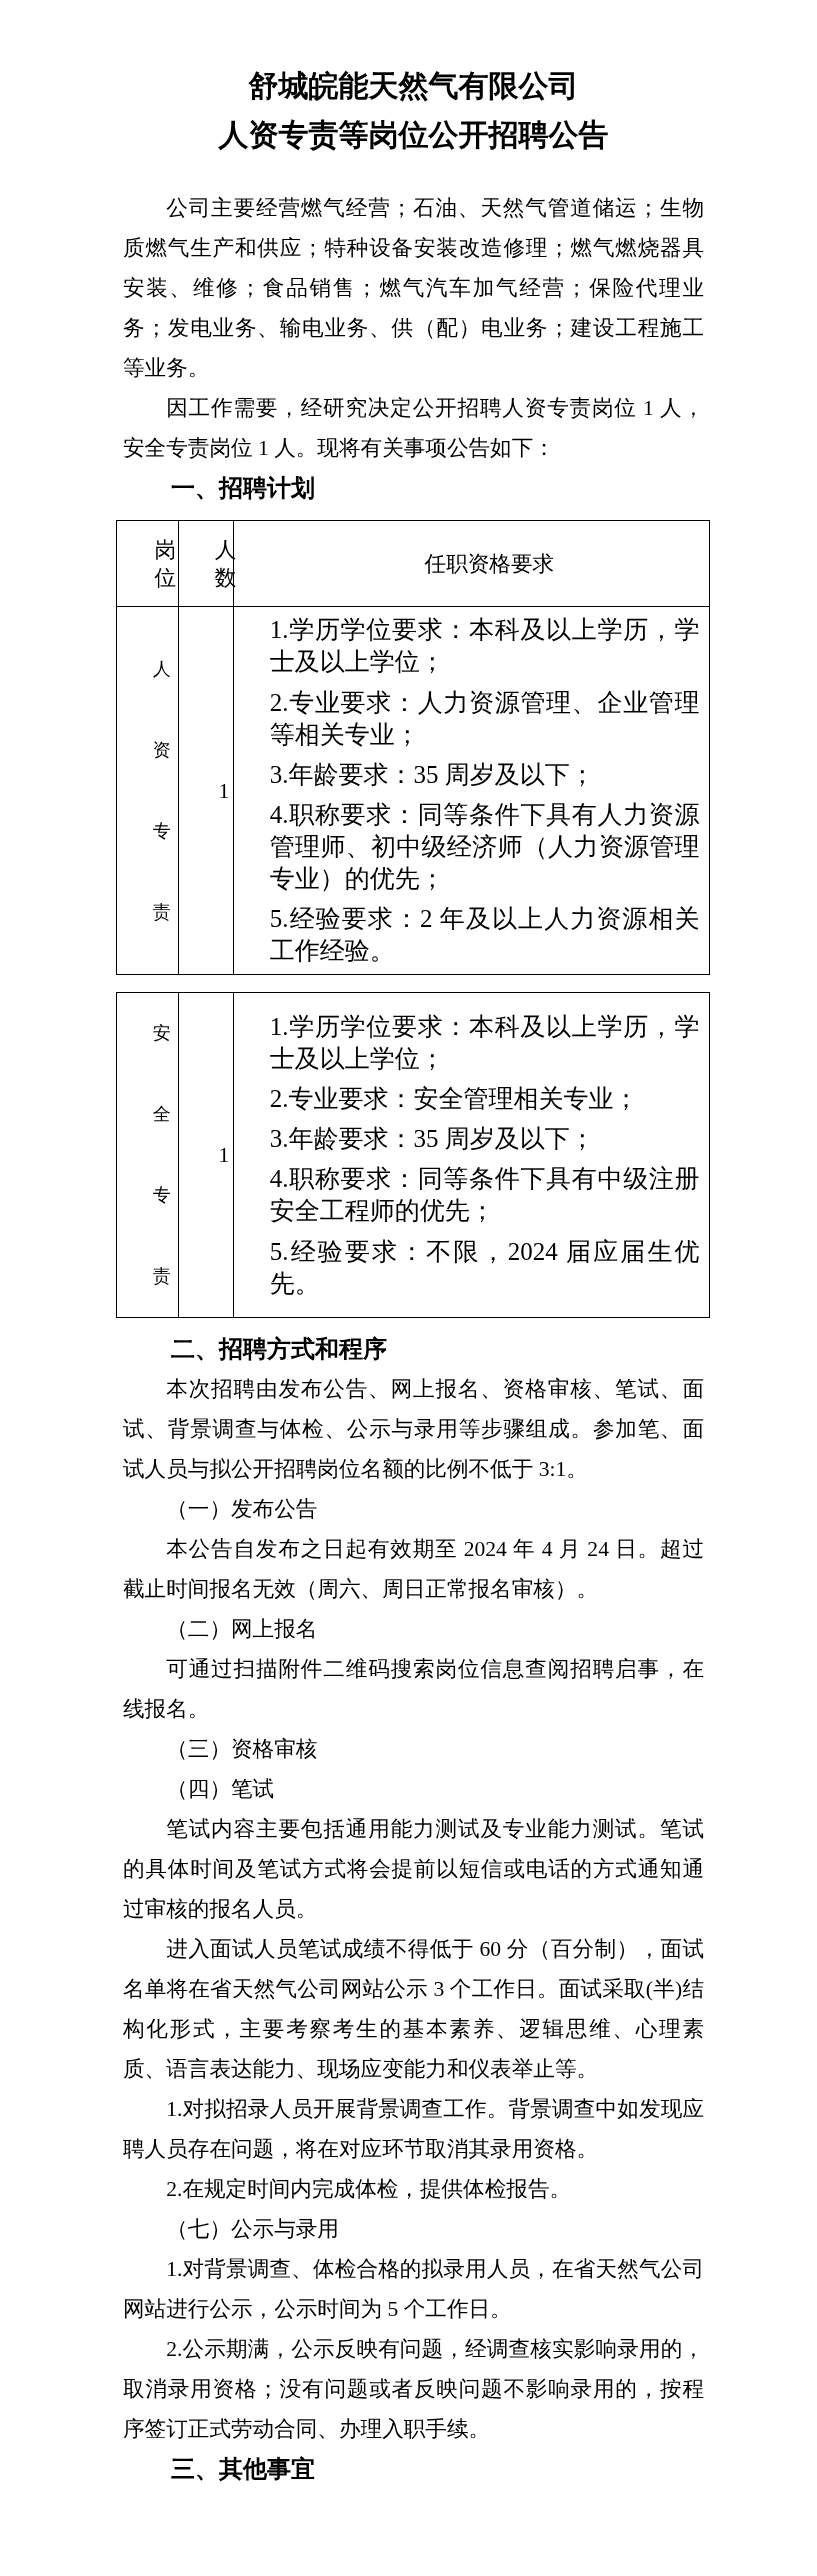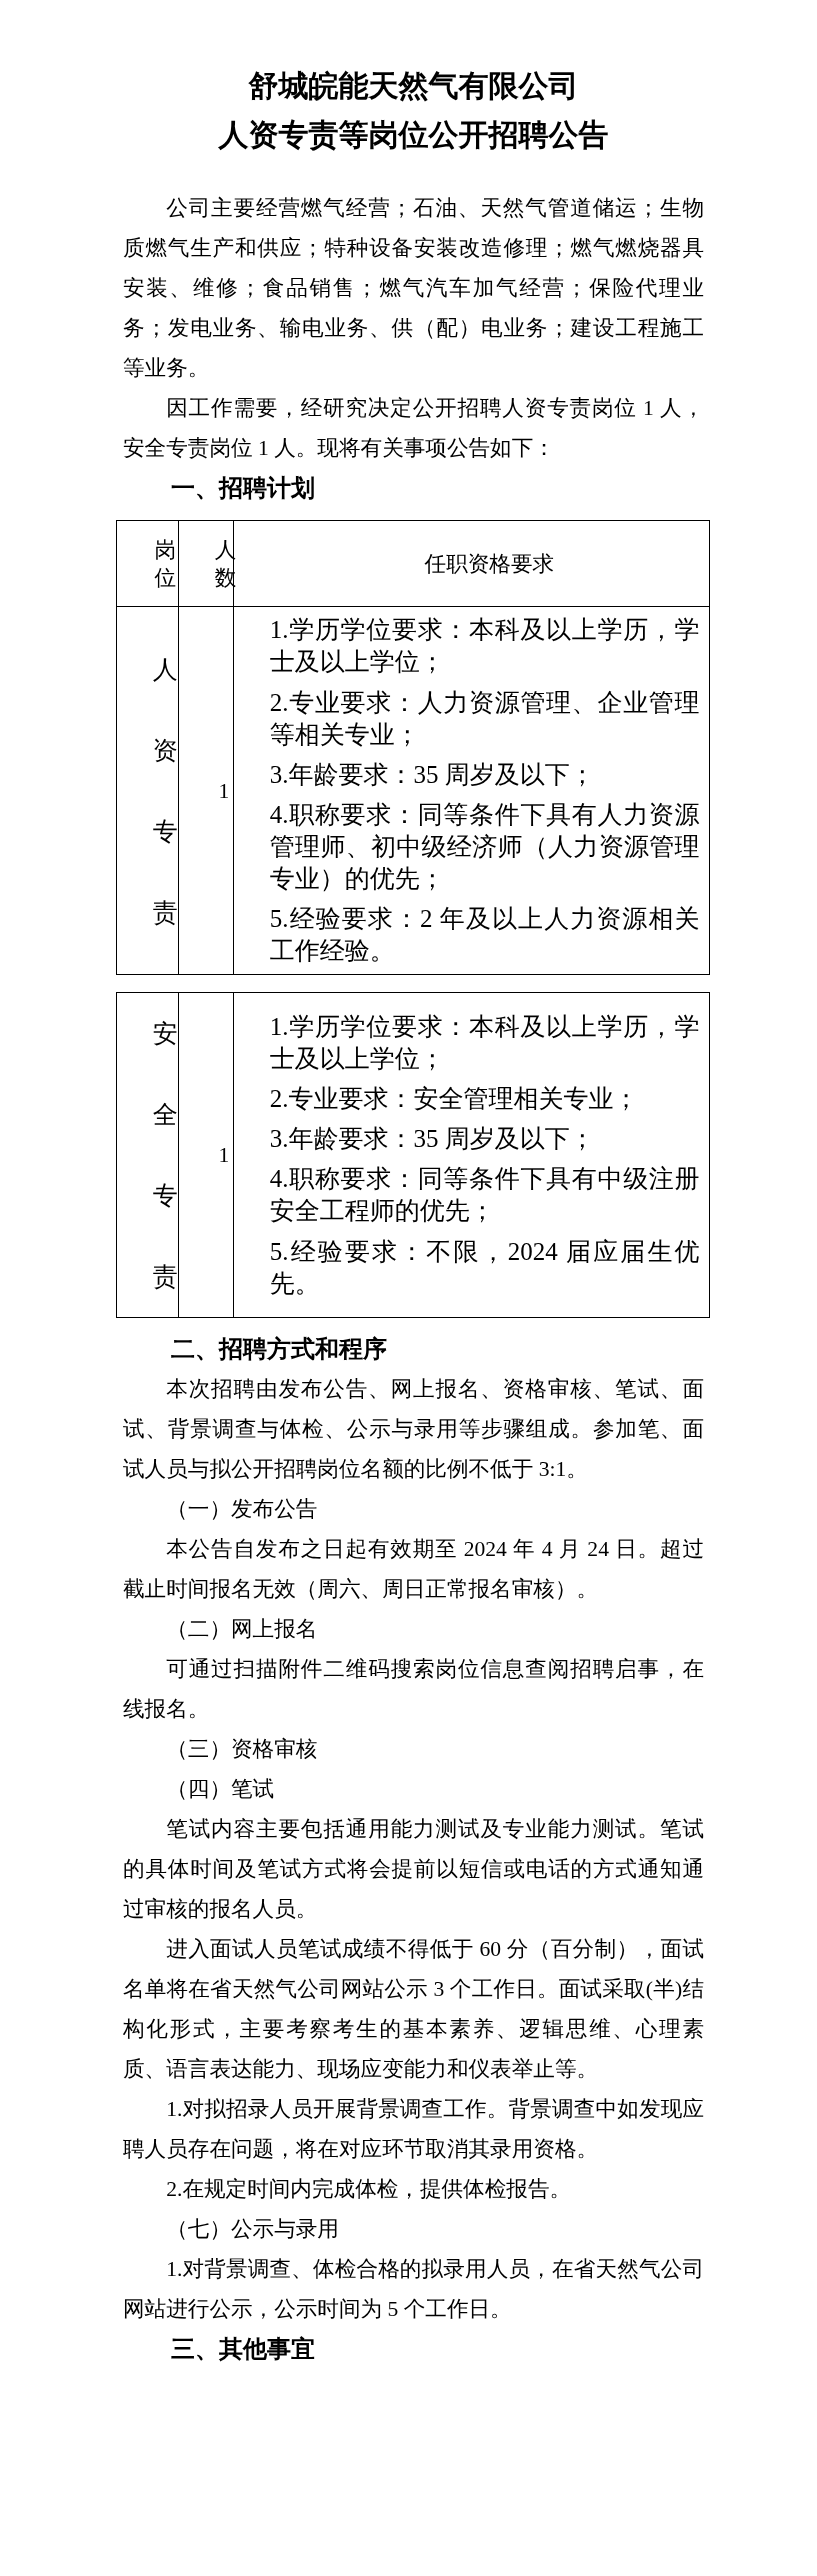--- a/index.html
+++ b/index.html
@@ -41,21 +41,21 @@
   table.plan td,table.plan th{
     border:1.5px solid #000;vertical-align:middle;
     font-weight:normal;
     padding-left:36px;
   }
   th.hdr{
     text-align:center;font-weight:bold;
     font-size:21.6px;line-height:28px;padding:14.4px 0;
   }
   td.pos-cell{
-    font-size:25px;line-height:81px;padding:0;
+    font-size:18px;line-height:81px;padding:0;
   }
   td.cnt-cell{
     text-align:center;font-size:21.6px;line-height:28px;padding:0;
   }
   td.req-cell{padding:7.2px 9.3px;}
   .req-item{
     font-size:25px;line-height:32px;text-align:justify;
   }
   .req-item + .req-item{margin-top:8.2px;}
 </style>
@@ -132,17 +132,18 @@
   <p class="h-sub">（四）笔试</p>
   <p class="para">笔试内容主要包括通用能力测试及专业能力测试。笔试的具体时间及笔试方式将会提前以短信或电话的方式通知通过审核的报名人员。</p>
 
   <p class="para">进入面试人员笔试成绩不得低于 60 分（百分制），面试名单将在省天然气公司网站公示 3 个工作日。面试采取(半)结构化形式，主要考察考生的基本素养、逻辑思维、心理素质、语言表达能力、现场应变能力和仪表举止等。</p>
 
   <p class="para">1.对拟招录人员开展背景调查工作。背景调查中如发现应聘人员存在问题，将在对应环节取消其录用资格。</p>
   <p class="para">2.在规定时间内完成体检，提供体检报告。</p>
 
   <p class="h-sub">（七）公示与录用</p>
   <p class="para">1.对背景调查、体检合格的拟录用人员，在省天然气公司网站进行公示，公示时间为 5 个工作日。</p>
+  <p class="para">2.公示期满，公示反映有问题，经调查核实影响录用的，取消录用资格；没有问题或者反映问题不影响录用的，按程序签订正式劳动合同、办理入职手续。</p>
 
   <h2 class="h-main">三、其他事宜</h2>
 
 </div>
 
 
 </body></html>

